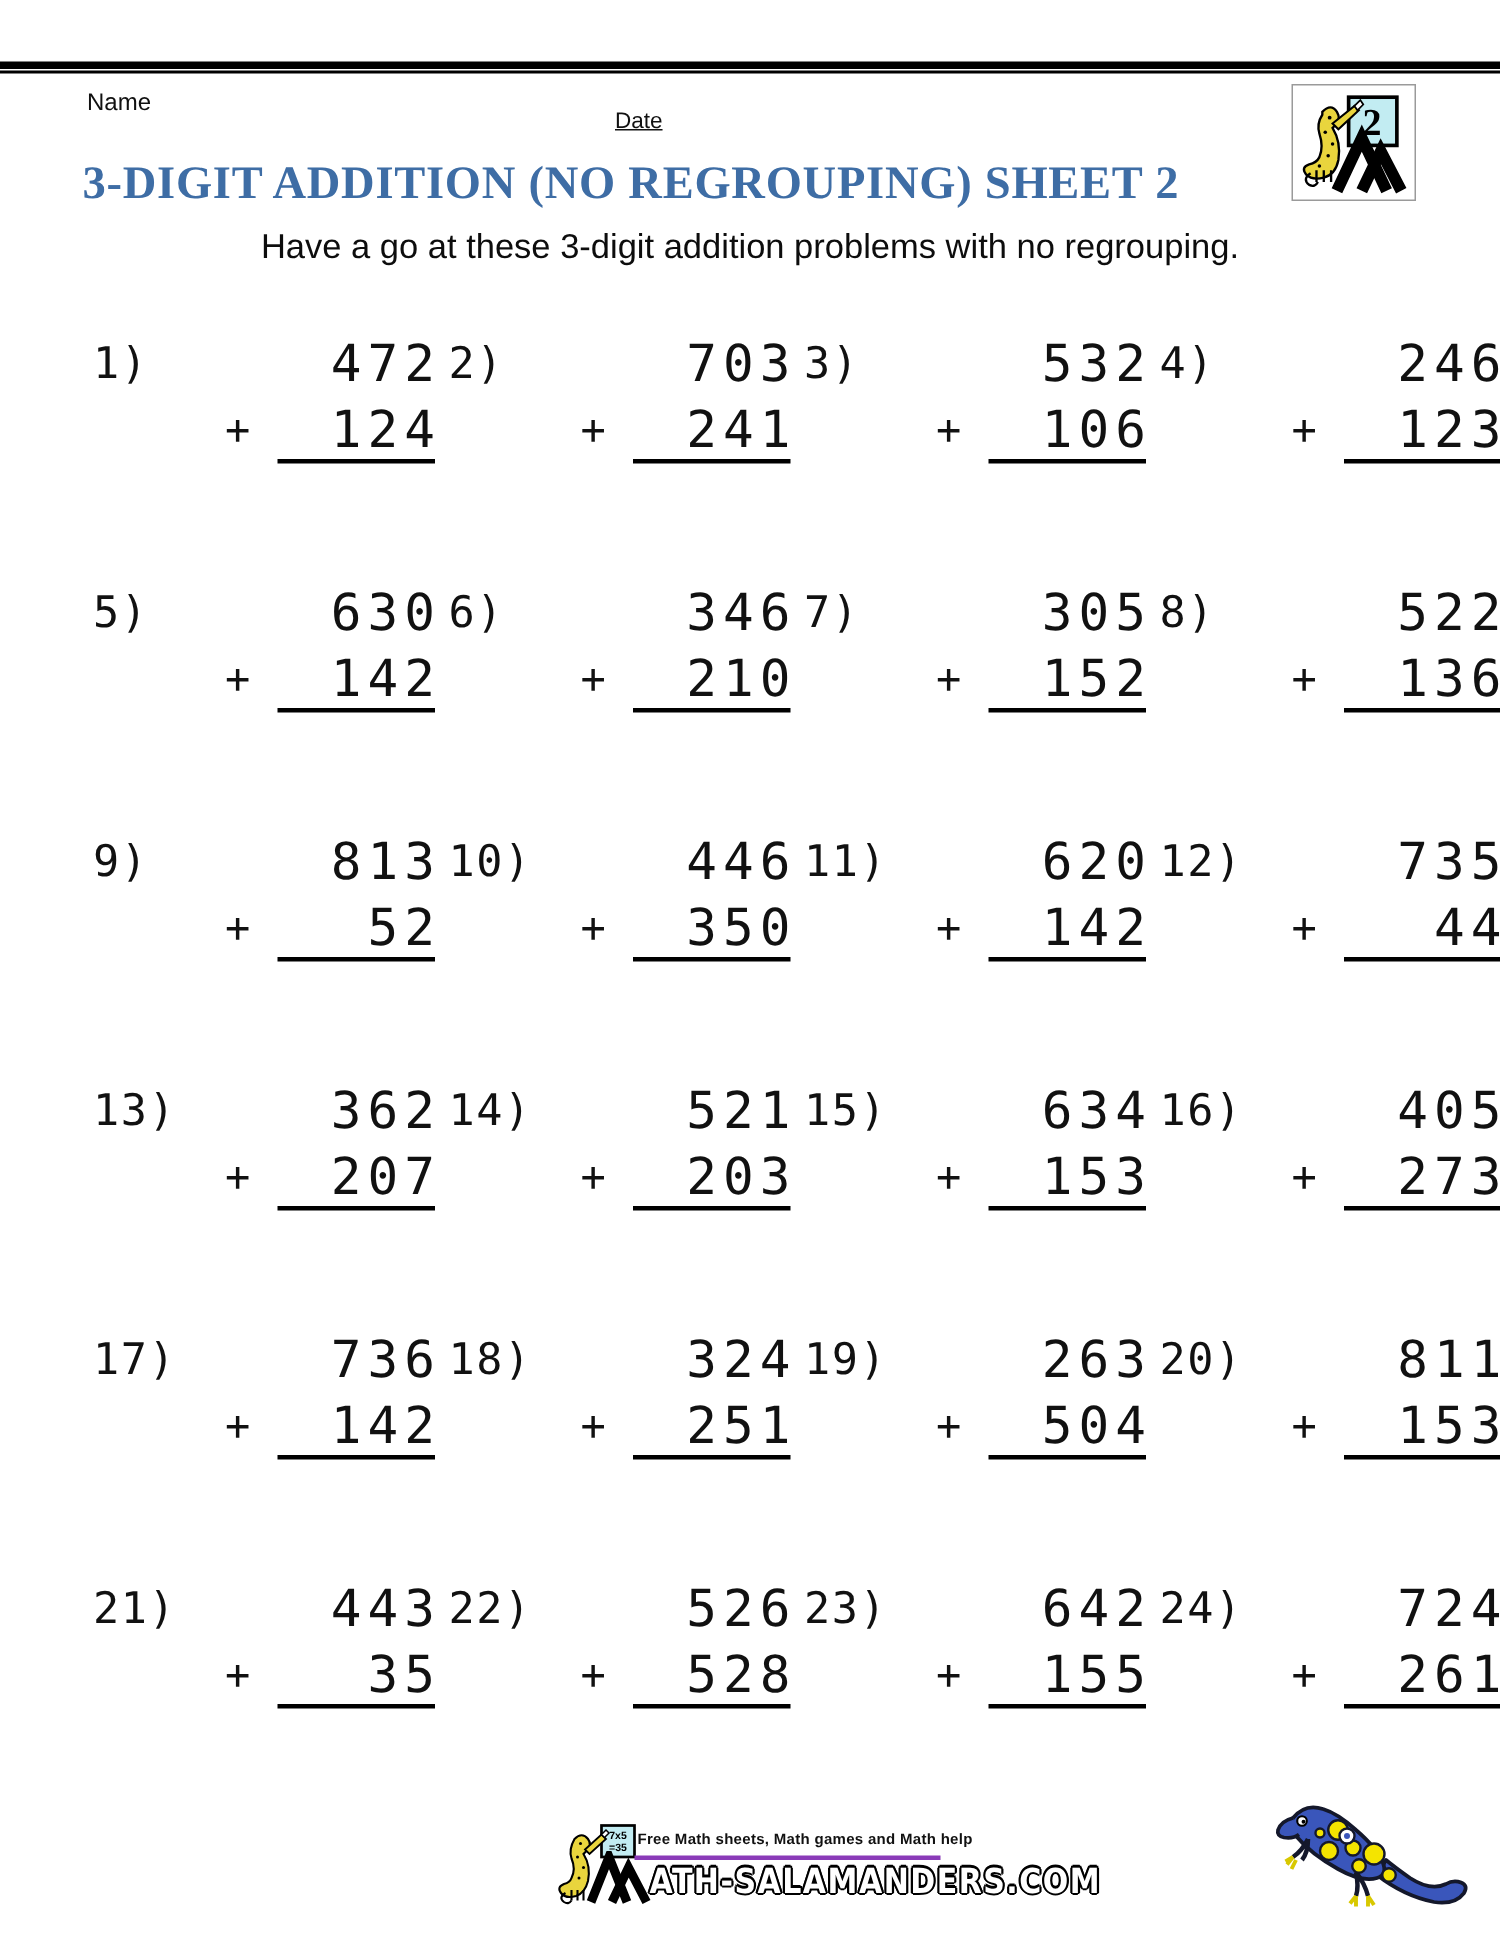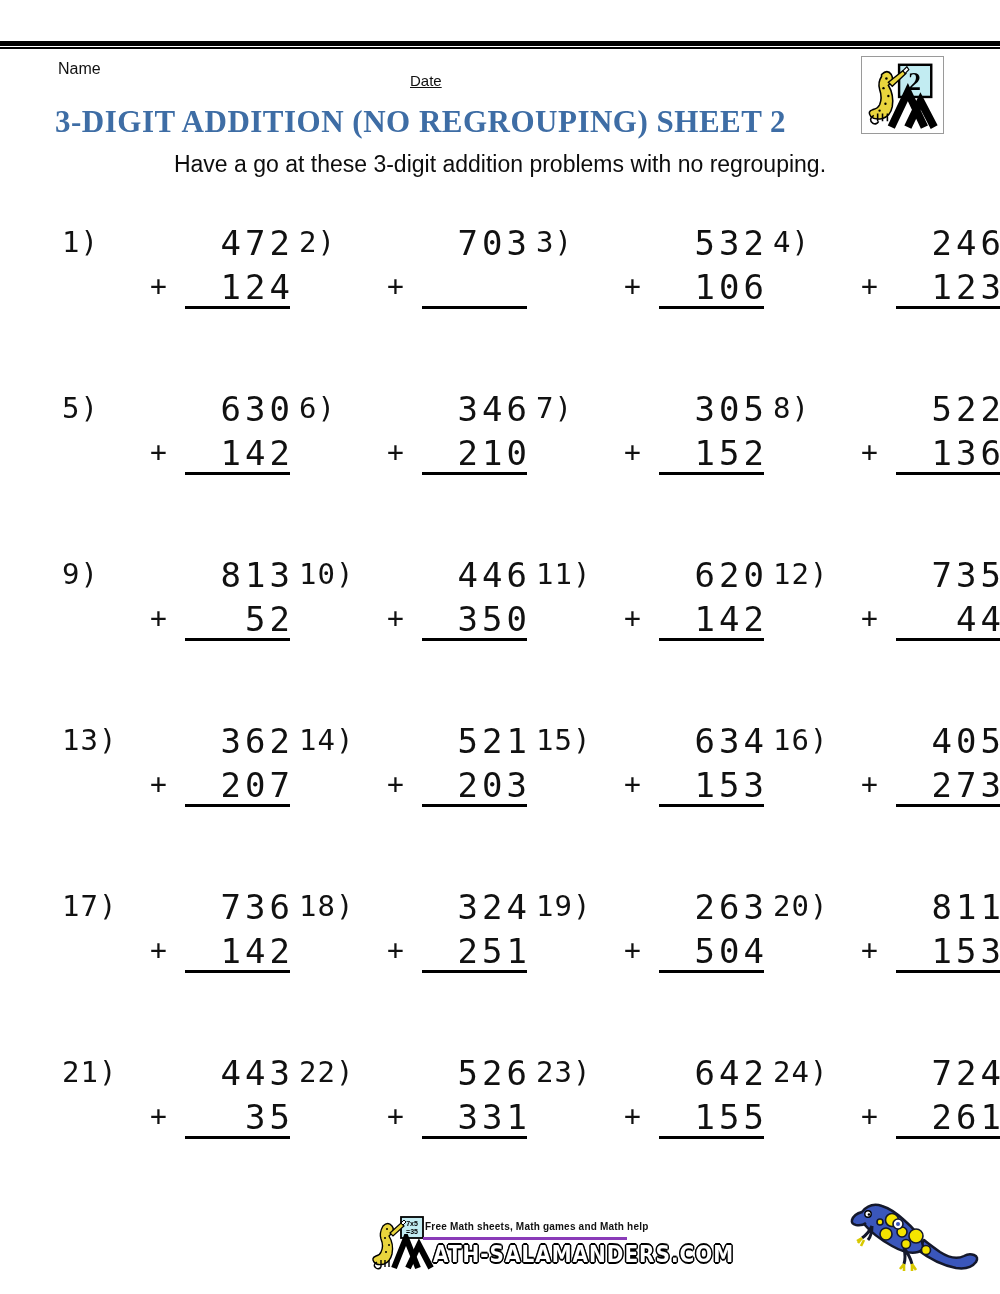--- a/index.html
+++ b/index.html
@@ -100,20 +100,21 @@
       <div class="op">124</div>
       <span class="plus">+</span>
       <div class="pline"></div>
     </div>
   </div>
 
   <div class="problem">
     <span class="plabel">2)</span>
     <div class="pbody">
       <div class="op">703</div>
+      <div class="op">241</div>
       <span class="plus">+</span>
       <div class="pline"></div>
     </div>
   </div>
 
   <div class="problem">
     <span class="plabel">3)</span>
     <div class="pbody">
       <div class="op">532</div>
       <div class="op">106</div>
@@ -299,21 +300,21 @@
       <div class="op">35</div>
       <span class="plus">+</span>
       <div class="pline"></div>
     </div>
   </div>
 
   <div class="problem">
     <span class="plabel">22)</span>
     <div class="pbody">
       <div class="op">526</div>
-      <div class="op">331</div>
+      <div class="op">528</div>
       <span class="plus">+</span>
       <div class="pline"></div>
     </div>
   </div>
 
   <div class="problem">
     <span class="plabel">23)</span>
     <div class="pbody">
       <div class="op">642</div>
       <div class="op">155</div>

